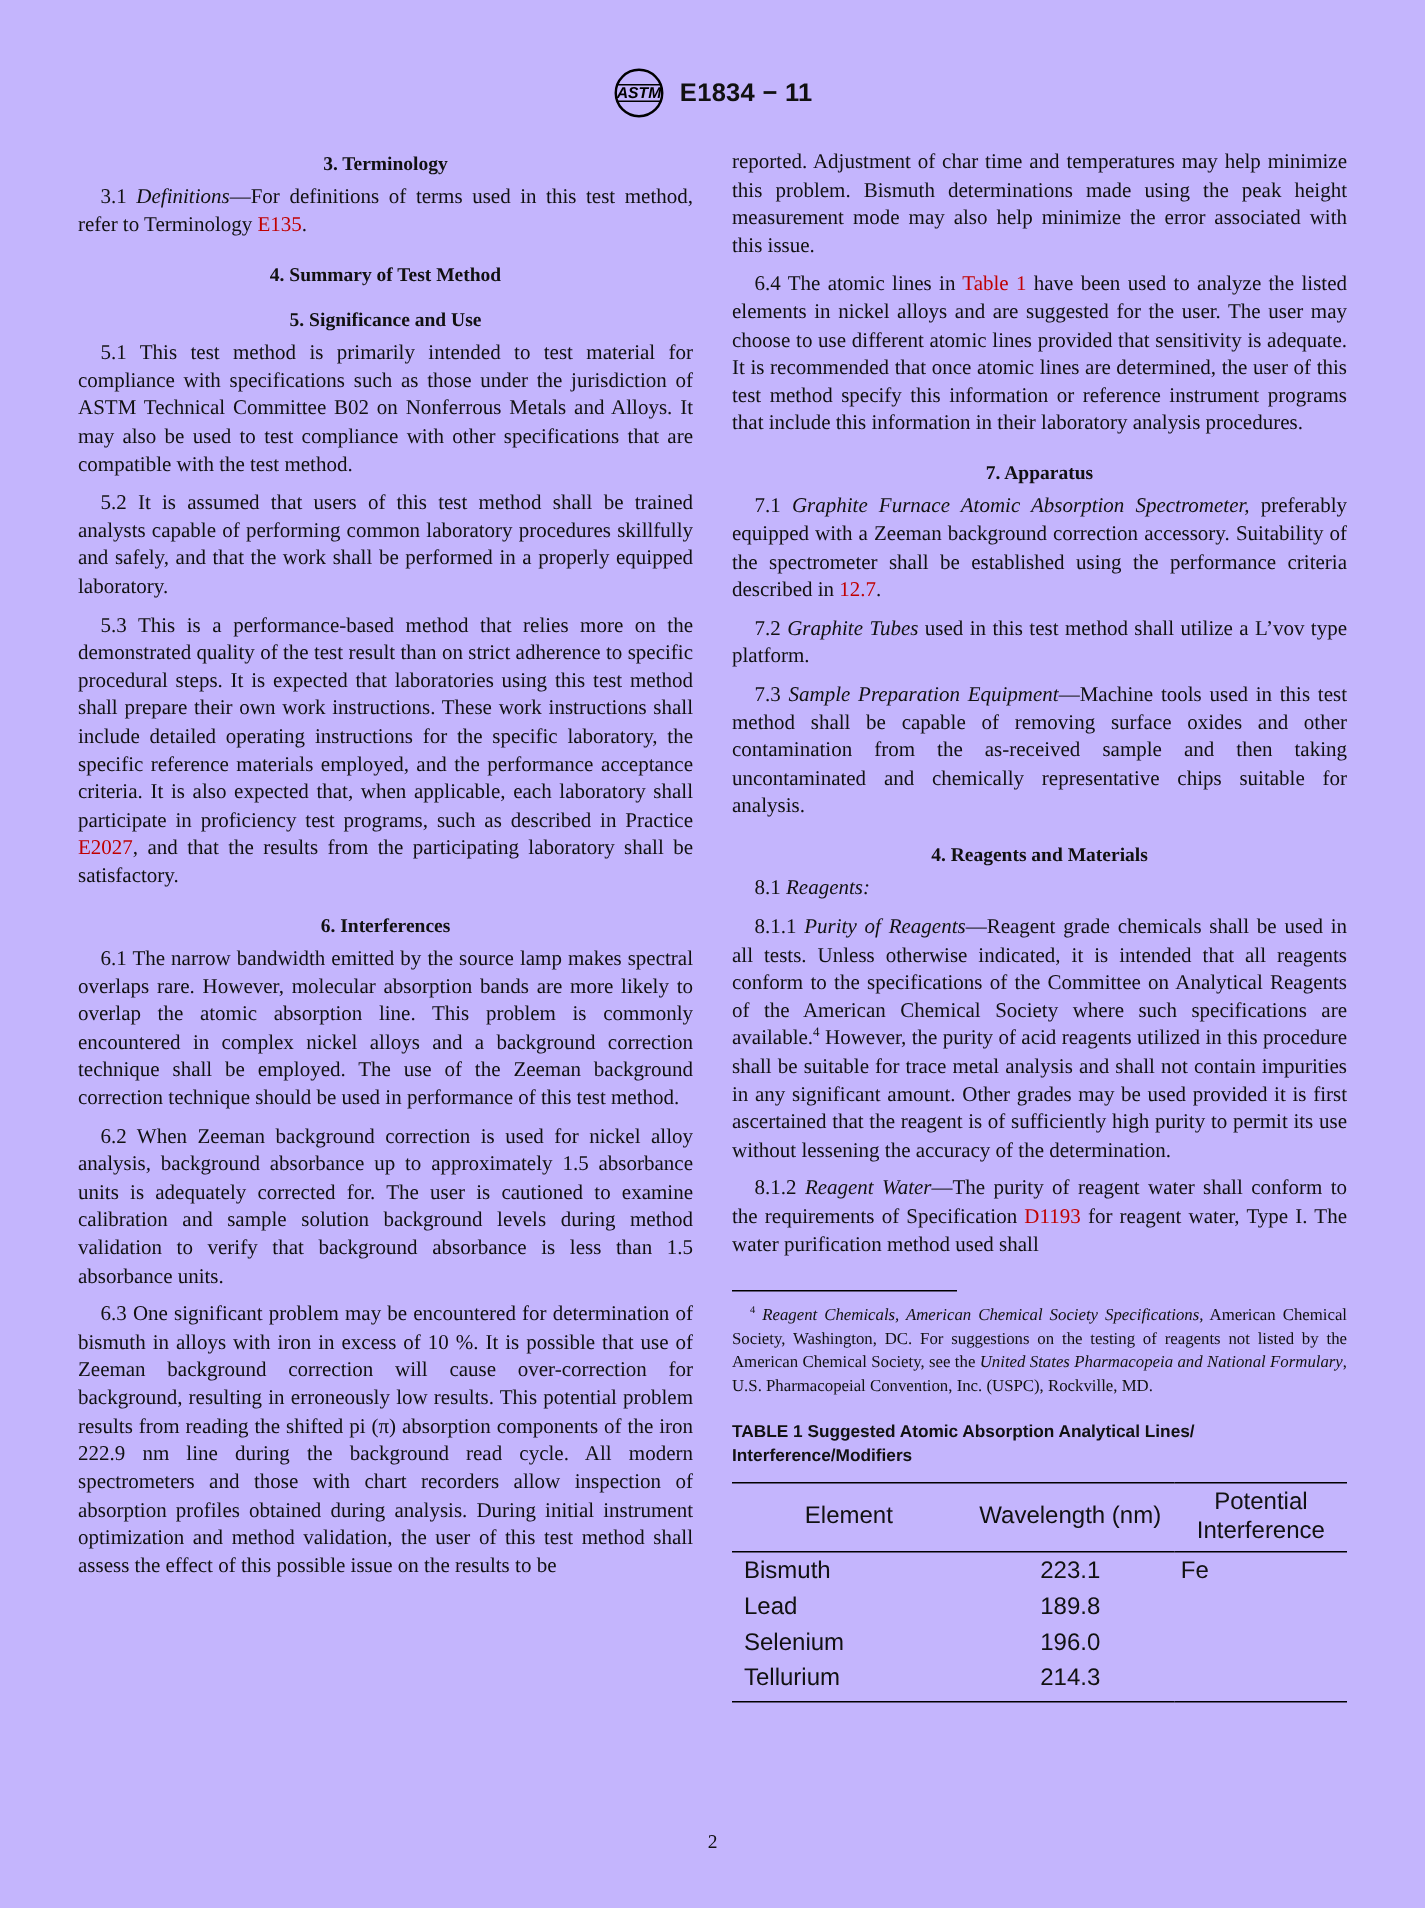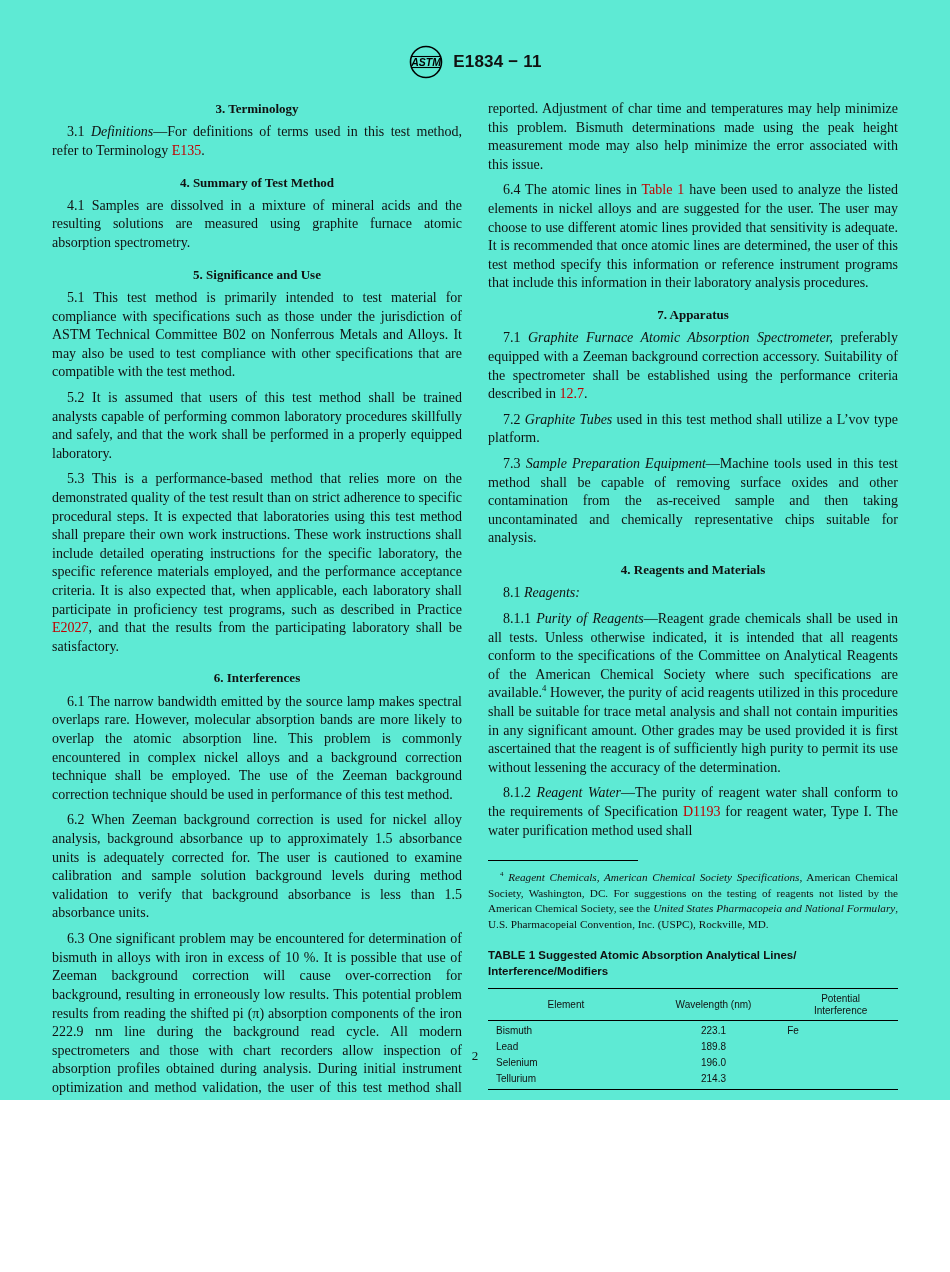--- a/index.html
+++ b/index.html
@@ -1,22 +1,22 @@
 <!DOCTYPE html>
 <html style="--link-color: #c00000;"><head>
 <meta charset="utf-8">
 <style>
   * { box-sizing: border-box; }
   html, body { margin: 0; padding: 0; background: #ffffff; }
   :root { --link-color: #c00000; }
 
   .page {
     width: 950px;
-    height: 1100px;
-    background: #5eead4;
+    height: 1272px;
+    background: #c4b5fd;
     position: relative;
     padding: 44px 52px 0 52px;
     font-family: "Liberation Serif", serif;
     color: #111;
     overflow: hidden;
   }
 
   .page-header {
     display: flex;
     justify-content: center;
@@ -72,21 +72,21 @@
     font-weight: bold;
     font-size: 11.5px;
     line-height: 1.35;
     text-align: left;
     white-space: pre-line;
     margin: 0 0 9px 0;
   }
   table.data-table {
     width: 100%;
     border-collapse: collapse;
-    font-size: 10px;
+    font-size: 16px;
     border-top: 1px solid #000;
     border-bottom: 1px solid #000;
   }
   table.data-table thead th {
     font-weight: normal;
     padding: 4px 4px;
     border-bottom: 1px solid #000;
     white-space: pre-line;
     text-align: center;
     vertical-align: middle;
@@ -124,21 +124,20 @@
     </span>
     <span class="doc-number">E1834 − 11</span>
   </div>
 
   <div class="columns">
 
     <div class="col">
         <h3 class="section-heading">3. Terminology</h3>
         <p class="para"><span>3.1 </span><span class="it">Definitions</span><span>—For definitions of terms used in this test method, refer to Terminology </span><span class="link">E135</span><span>.</span></p>
         <h3 class="section-heading">4. Summary of Test Method</h3>
-        <p class="para"><span>4.1 Samples are dissolved in a mixture of mineral acids and the resulting solutions are measured using graphite furnace atomic absorption spectrometry.</span></p>
         <h3 class="section-heading">5. Significance and Use</h3>
         <p class="para"><span>5.1 This test method is primarily intended to test material for compliance with specifications such as those under the jurisdiction of ASTM Technical Committee B02 on Nonferrous Metals and Alloys. It may also be used to test compliance with other specifications that are compatible with the test method.</span></p>
         <p class="para"><span>5.2 It is assumed that users of this test method shall be trained analysts capable of performing common laboratory procedures skillfully and safely, and that the work shall be performed in a properly equipped laboratory.</span></p>
         <p class="para"><span>5.3 This is a performance-based method that relies more on the demonstrated quality of the test result than on strict adherence to specific procedural steps. It is expected that laboratories using this test method shall prepare their own work instructions. These work instructions shall include detailed operating instructions for the specific laboratory, the specific reference materials employed, and the performance acceptance criteria. It is also expected that, when applicable, each laboratory shall participate in proficiency test programs, such as described in Practice </span><span class="link">E2027</span><span>, and that the results from the participating laboratory shall be satisfactory.</span></p>
         <h3 class="section-heading">6. Interferences</h3>
         <p class="para"><span>6.1 The narrow bandwidth emitted by the source lamp makes spectral overlaps rare. However, molecular absorption bands are more likely to overlap the atomic absorption line. This problem is commonly encountered in complex nickel alloys and a background correction technique shall be employed. The use of the Zeeman background correction technique should be used in performance of this test method.</span></p>
         <p class="para"><span>6.2 When Zeeman background correction is used for nickel alloy analysis, background absorbance up to approximately 1.5 absorbance units is adequately corrected for. The user is cautioned to examine calibration and sample solution background levels during method validation to verify that background absorbance is less than 1.5 absorbance units.</span></p>
         <p class="para"><span>6.3 One significant problem may be encountered for determination of bismuth in alloys with iron in excess of 10 %. It is possible that use of Zeeman background correction will cause over-correction for background, resulting in erroneously low results. This potential problem results from reading the shifted pi (π) absorption components of the iron 222.9 nm line during the background read cycle. All modern spectrometers and those with chart recorders allow inspection of absorption profiles obtained during analysis. During initial instrument optimization and method validation, the user of this test method shall assess the effect of this possible issue on the results to be</span></p>
       </div>
 

